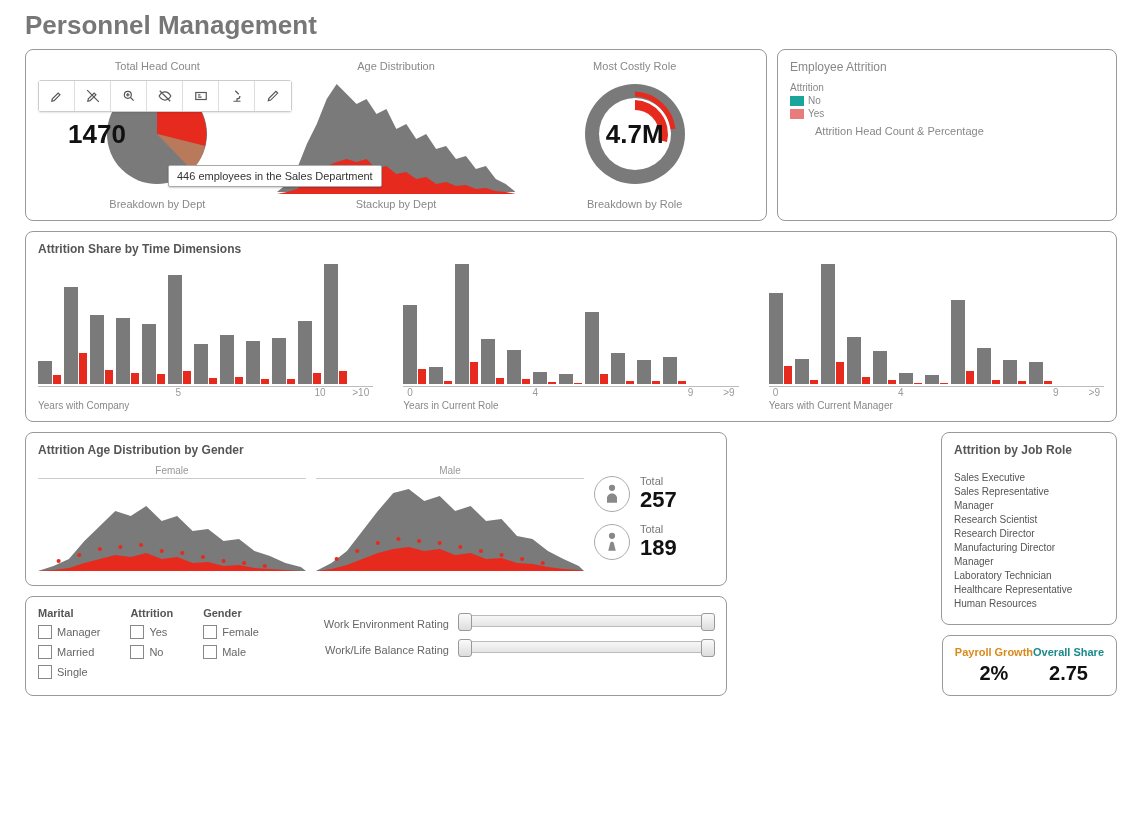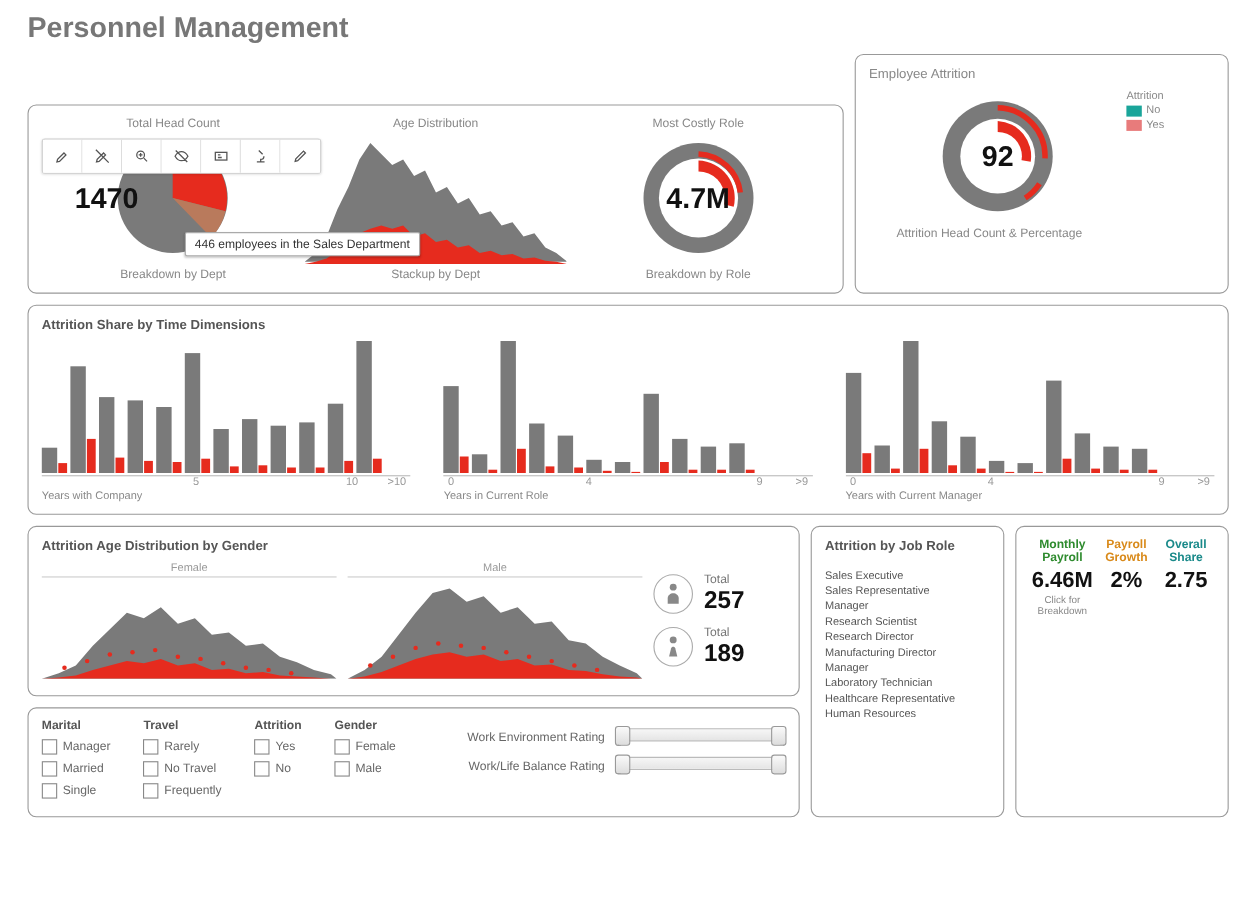--- a/index.html
+++ b/index.html
@@ -21,21 +21,21 @@
     font-weight: bold;
   }
   .panel {
     border: 1px solid #999;
     border-radius: 8px;
     background: #fff;
     padding: 10px 12px;
     box-sizing: border-box;
   }
   .row1 { display:flex; gap:10px; margin-bottom:10px;}
-  .row1 .panel.left  { flex: 1 1 auto; margin-top: 46px; }
+  .row1 .panel.left  { flex: 1 1 auto; }
   .row1 .panel.right { width: 340px; flex: 0 0 340px; }
   .sub-title { font-size:11px; color:#888; text-align:center; margin-top:4px;}
   .section-title { font-size:12px; color:#555; font-weight:bold; margin-bottom:8px;}
   .row2 .panel { margin-bottom:10px;}
   .row3 { display:flex; gap:10px; margin-bottom:10px;}
   .row3 .left  { flex:1 1 auto; }
   .row3 .right { width: 380px; flex:0 0 380px; }
   .top-items { display:flex; justify-content:space-between; align-items:flex-start;}
   .top-item  { flex:1; text-align:center; position:relative;}
   .top-item .chart-title { font-size:11px; color:#888; margin-bottom:2px;}
@@ -191,31 +191,20 @@
             <div class="donut-label">4.7M</div>
           </div>
           <div class="sub-title">Breakdown by Role</div>
         </div>
       </div>
     </div>
 
     <div class="panel right">
       <div class="section-title" style="font-weight:normal;color:#888;">Employee Attrition</div>
       <div style="display:flex;">
-        <div class="donut-wrap" style="flex:1;">
-          <svg width="120" height="120" viewBox="0 0 120 120">
-            <circle cx="60" cy="60" r="50" fill="#7a7a7a"></circle>
-            <circle cx="60" cy="60" r="34" fill="#fff"></circle>
-            <path d="M60 60 L60 28 A32 32 0 0 1 90 65 Z" fill="#e62b1e"></path>
-            <circle cx="60" cy="60" r="22" fill="#fff"></circle>
-            <path d="M60 16 A44 44 0 0 1 103 62" stroke="#e62b1e" stroke-width="5" fill="none"></path>
-            <path d="M98 85 A44 44 0 0 1 85 98" stroke="#e62b1e" stroke-width="5" fill="none"></path>
-          </svg>
-          <div class="donut-label">92</div>
-        </div>
         <div class="legend-box" style="width:80px">
           <div>Attrition</div>
           <div class="legend-row">
               <span class="legend-swatch" style="background:#1aa59a"></span>
               <span>No</span>
             </div>
           <div class="legend-row">
               <span class="legend-swatch" style="background:#e87b7b"></span>
               <span>Yes</span>
             </div>
@@ -518,37 +507,20 @@
                   <span class="box"></span>
                   <span>Married</span>
                 </div>
                 <div class="chk">
                   <span class="box"></span>
                   <span>Single</span>
                 </div>
               </div>
           </div>
           <div class="filter-col">
-            <div class="hdr">Travel</div>
-            <div id="travel-opts">
-                <div class="chk">
-                  <span class="box"></span>
-                  <span>Rarely</span>
-                </div>
-                <div class="chk">
-                  <span class="box"></span>
-                  <span>No Travel</span>
-                </div>
-                <div class="chk">
-                  <span class="box"></span>
-                  <span>Frequently</span>
-                </div>
-              </div>
-          </div>
-          <div class="filter-col">
             <div class="hdr">Attrition</div>
             <div id="attrition-opts">
                 <div class="chk">
                   <span class="box"></span>
                   <span>Yes</span>
                 </div>
                 <div class="chk">
                   <span class="box"></span>
                   <span>No</span>
                 </div>
@@ -586,21 +558,21 @@
                     <span>1</span>
                     <span>4</span>
                   </div>
       </div>
               </div>
             </div>
         </div>
       </div>
     </div>
 
-    <div class="right" style="display:flex;flex-direction:row;gap:10px;">
+    <div class="right" style="display:flex;flex-direction:column;gap:10px;align-items:flex-end;">
       <div class="panel" style="flex:1;">
         <div class="section-title">Attrition by Job Role</div>
         <div id="job-role-bars" style="margin-top:15px;">
             <div class="hbar-row">
               <div class="hbar-label">Sales Executive</div>
                    <div class="hbar-track">
                 <div class="hbar-fill" style="width:97.05882352941177%;background:#e62b1e"></div>
               </div>
             </div>
             <div class="hbar-row">
@@ -655,25 +627,20 @@
               <div class="hbar-label">Human Resources</div>
                    <div class="hbar-track">
                 <div class="hbar-fill" style="width:100%;background:#7a7a7a"></div>
               </div>
             </div>
           </div>
       </div>
       <div class="panel">
         <div class="summary-cards">
           <div class="summary-card">
-            <div class="hdr green">Monthly Payroll</div>
-            <div class="val">6.46M</div>
-            <div class="note">Click for Breakdown</div>
-          </div>
-          <div class="summary-card">
             <div class="hdr orange">Payroll Growth</div>
             <div class="val">2%</div>
           </div>
           <div class="summary-card">
             <div class="hdr teal">Overall Share</div>
             <div class="val">2.75</div>
           </div>
         </div>
       </div>
     </div>

